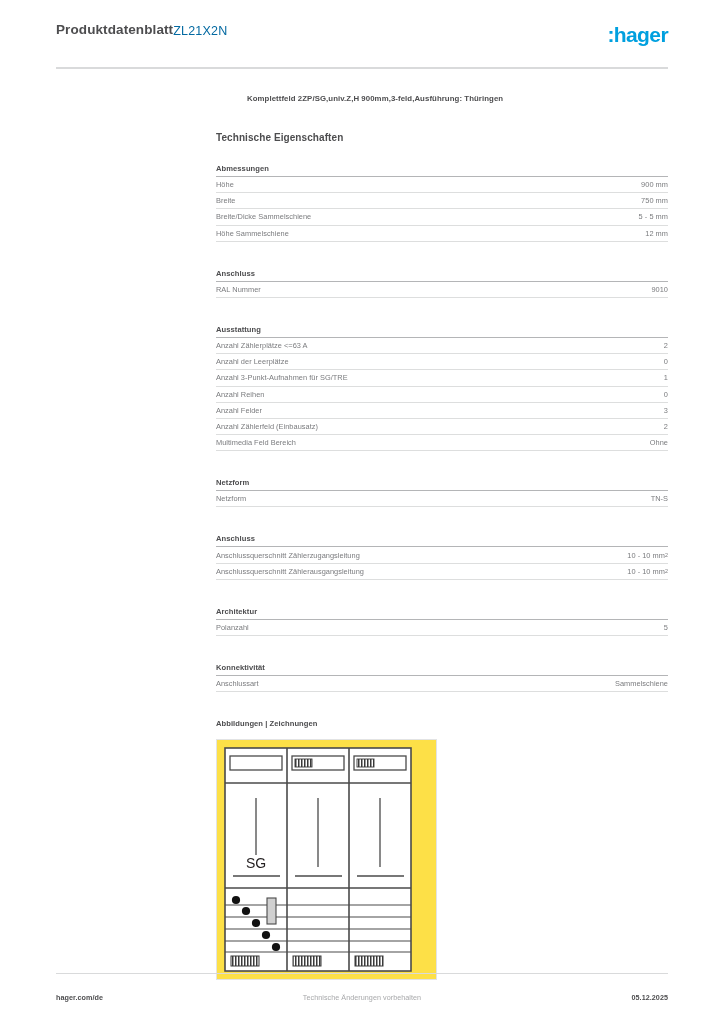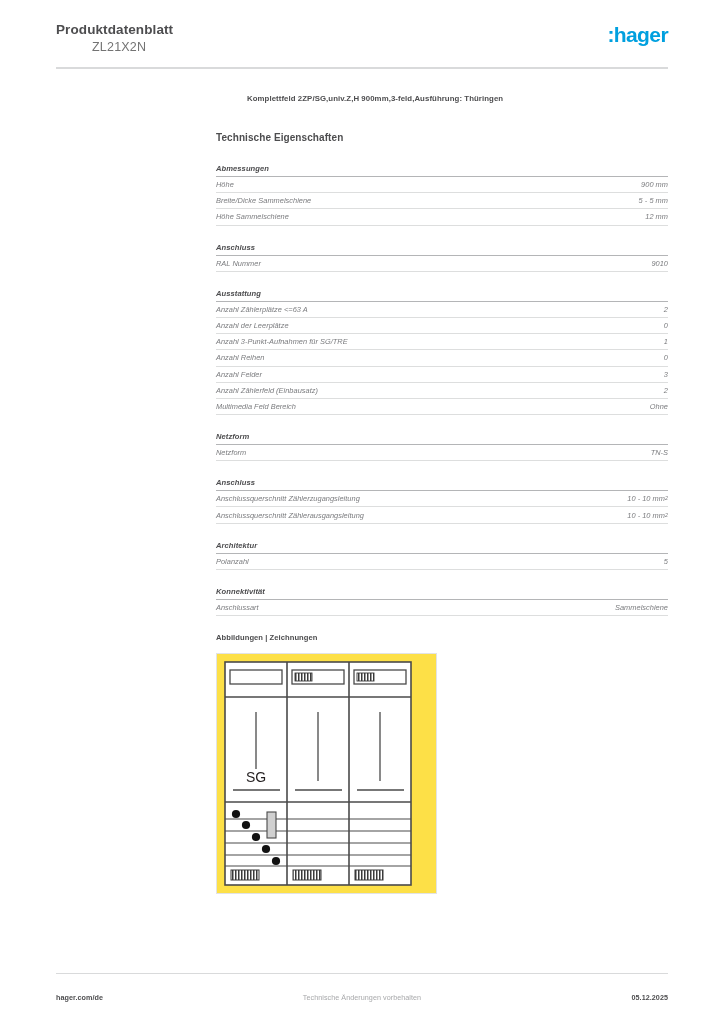--- a/index.html
+++ b/index.html
@@ -30,36 +30,35 @@
     left: 56px;
     top: 22px;
     width: 612px;
     height: 46px;
     display: flex;
     align-items: flex-start;
     justify-content: space-between;
   }
   .header-titles {
     display: flex;
-    flex-direction: column;
+    flex-direction: row;
     line-height: 1.18;
   }
   .doc-title {
     font-size: 13.5px;
     font-weight: bold;
     color: #4d4d4f;
     letter-spacing: 0.1px;
   }
   .doc-subtitle {
     font-size: 12.5px;
     font-weight: normal;
-    color: #737373;
+    color: #0369a1;
     letter-spacing: 0.2px;
     margin-top: 2px;
-    margin-left: 36px;
   }
   .logo {
     font-size: 21px;
     font-weight: bold;
     color: #00a0df;
     letter-spacing: -0.6px;
     line-height: 1;
     margin-top: 2px;
   }
   .header-rule {
@@ -87,21 +86,21 @@
     padding-left: 31px;
   }
   .tech-heading {
     font-size: 10px;
     font-weight: bold;
     color: #4d4d4f;
     letter-spacing: 0.08px;
     margin-bottom: 21px;
   }
 
-  .spec-group { margin-bottom: 17px; font-style: italic; }
+  .spec-group { margin-bottom: 27px; }
   .group-title {
     font-size: 7.6px;
     font-weight: bold;
     color: #4d4d4f;
     letter-spacing: 0.06px;
     padding-bottom: 3px;
     border-bottom: 1.1px solid #b4b5b7;
   }
   .spec-row {
     display: flex;
@@ -196,20 +195,24 @@
     <div class="tech-heading">Technische Eigenschaften</div>
 
     <div id="spec-groups">
         <div class="spec-group">
           <div class="group-title">Abmessungen</div>
           <div class="spec-row">
             <span class="spec-label">Höhe</span>
             <span class="spec-value">900 mm</span>
           </div>
           <div class="spec-row">
+            <span class="spec-label">Breite</span>
+            <span class="spec-value">750 mm</span>
+          </div>
+          <div class="spec-row">
             <span class="spec-label">Breite/Dicke Sammelschiene</span>
             <span class="spec-value">5 - 5 mm</span>
           </div>
           <div class="spec-row">
             <span class="spec-label">Höhe Sammelschiene</span>
             <span class="spec-value">12 mm</span>
           </div>
         </div>
         <div class="spec-group">
           <div class="group-title">Anschluss</div>

